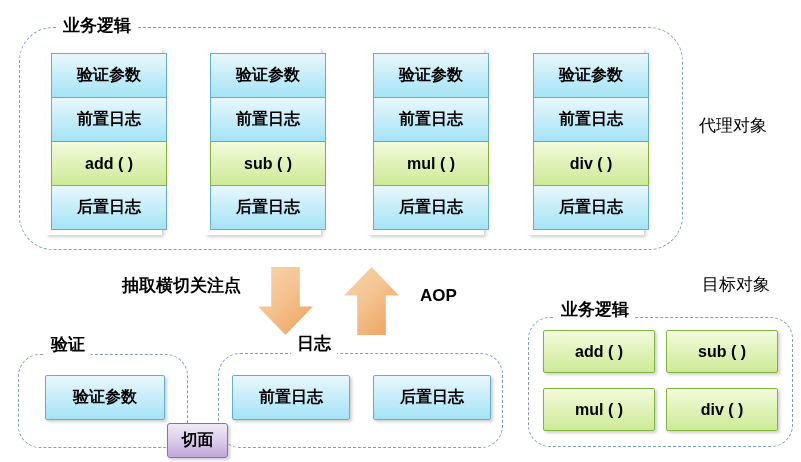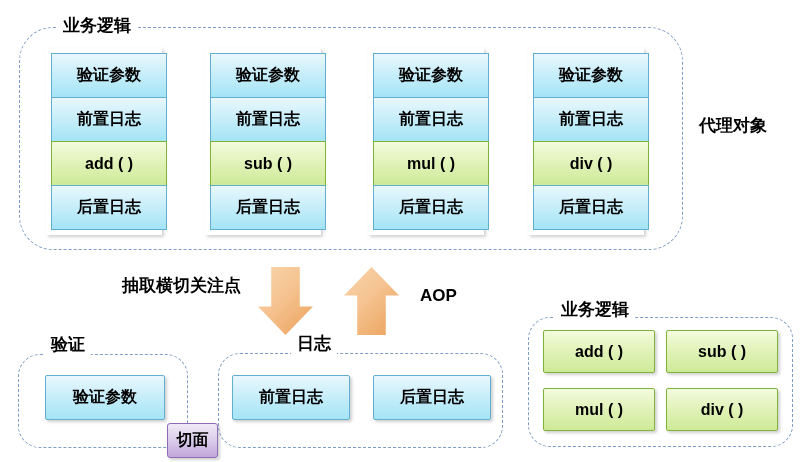--- a/index.html
+++ b/index.html
@@ -25,21 +25,21 @@
     font-size: 17px;
     font-weight: bold;
     color: #000000;
     white-space: nowrap;
     line-height: 22px;
     z-index: 3;
   }
   .side-label {
     position: absolute;
     font-size: 17px;
-    font-weight: bold;
+    font-weight: normal;
     color: #000000;
     white-space: nowrap;
     z-index: 3;
   }
   
   .method-stack {
     position: absolute;
     width: 116px;
     box-shadow: 2px 2px 3px rgba(120,120,120,0.35);
   }
@@ -138,22 +138,23 @@
 
   <div class="dashed-box" style="left:13px; top:349px; width:170px; height:94px; border-radius:22px;"></div>
   <span class="group-label" style="left:40px; top:329px;">验证</span>
   <div class="small-box blue" style="left:40px; top:370px; width:120px; height:45px;">验证参数</div>
 
   <div class="dashed-box" style="left:213px; top:348px; width:285px; height:95px; border-radius:22px;"></div>
   <span class="group-label" style="left:286px; top:328px;text-align:right;">日志</span>
   <div class="small-box blue" style="left:227px; top:370px; width:118px; height:45px;">前置日志</div>
   <div class="small-box blue" style="left:368px; top:370px; width:118px; height:45px;">后置日志</div>
 
-  <div class="small-box purple" style="left:162px; top:418px; width:51px; height:35px;">切面</div>
+  <div class="small-box purple" style="left:162px; top:418px; width:61px; height:35px;">切面</div>
 
+  <span class="side-label" style="left:692px; top:263px;">目标对象</span>
   <div class="dashed-box" style="left:523px; top:312px; width:265px; height:130px; border-radius:22px;"></div>
   <span class="group-label" style="left:550px; top:294px;">业务逻辑</span>
   <div class="small-box green" style="left:538px; top:325px; width:112px; height:43px;">add ( )</div>
   <div class="small-box green" style="left:661px; top:325px; width:112px; height:43px;">sub ( )</div>
   <div class="small-box green" style="left:538px; top:383px; width:112px; height:43px;">mul ( )</div>
   <div class="small-box green" style="left:661px; top:383px; width:112px; height:43px;">div ( )</div>
 
 </div>
 
 </body></html>

